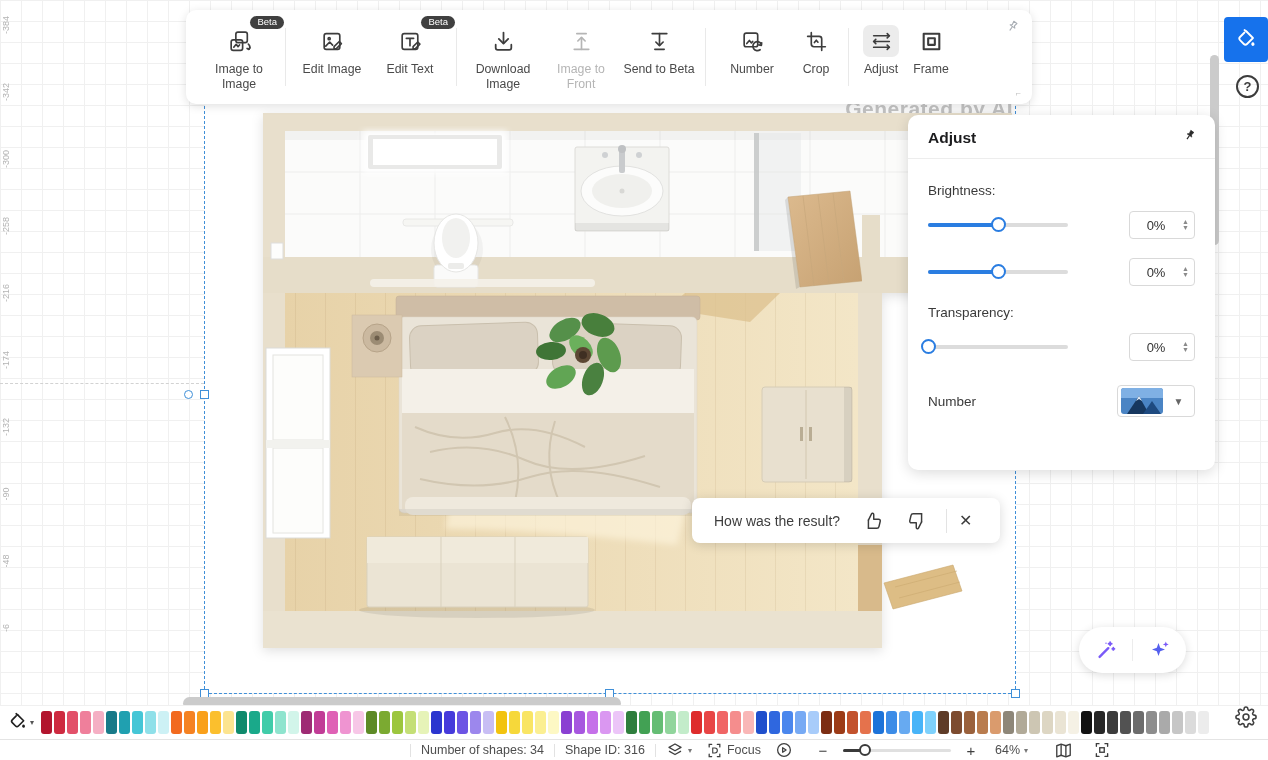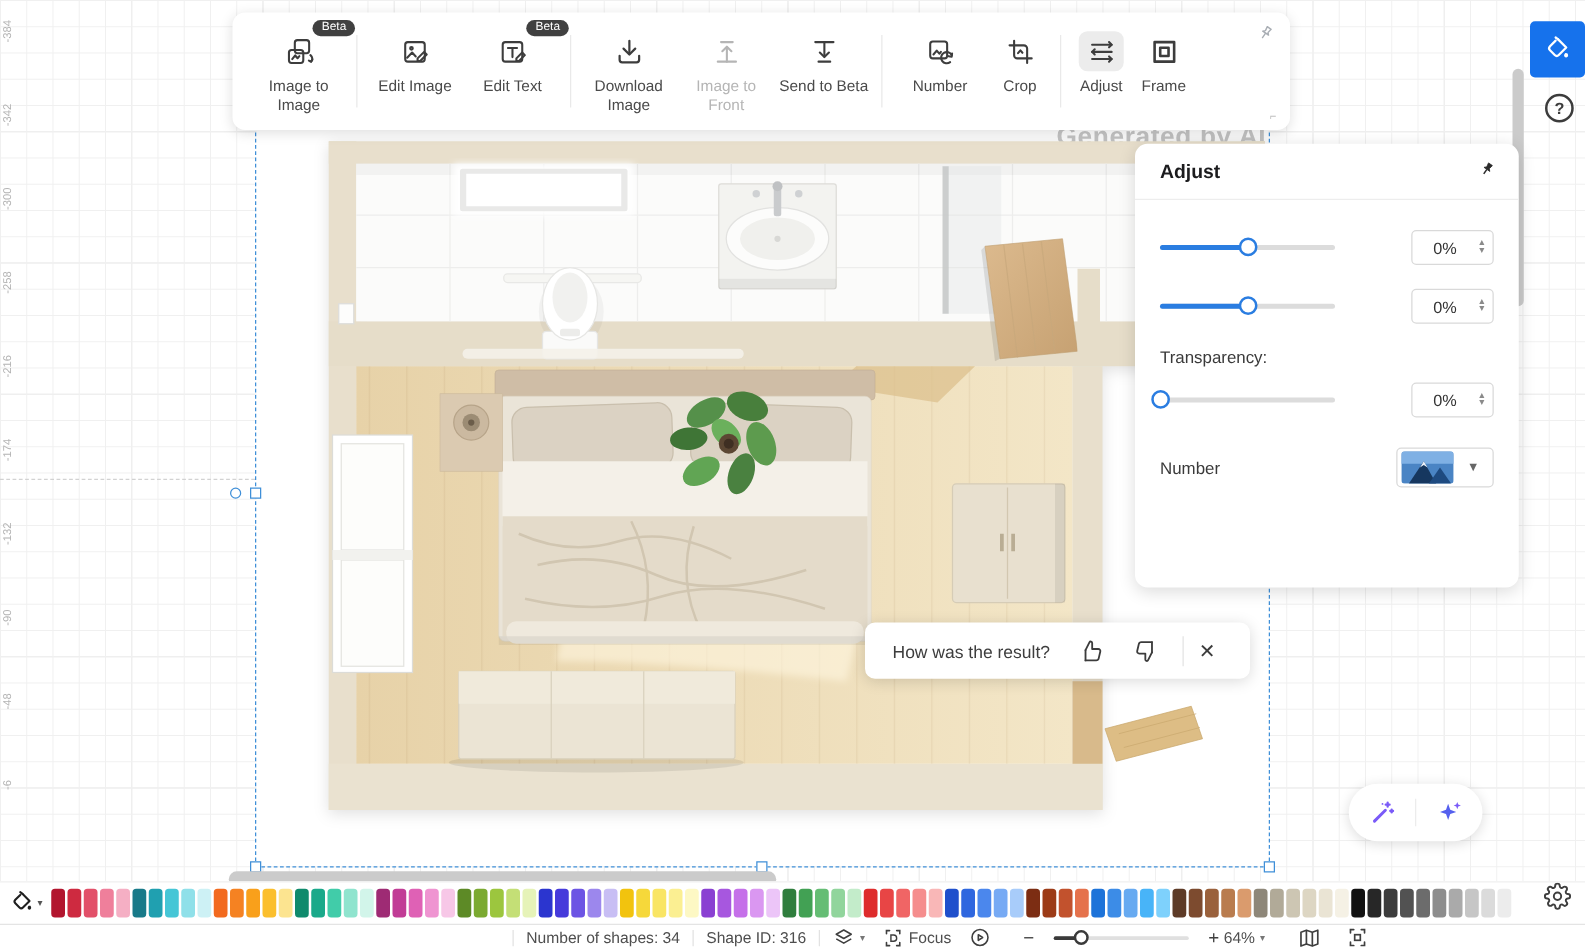--- a/index.html
+++ b/index.html
@@ -440,20 +440,21 @@
   <div class="panel-head">
     <span class="panel-title">Adjust</span>
     <span style="color:#2b2b2b">
       <svg width="15" height="15" viewBox="0 0 24 24" fill="currentColor" stroke="currentColor" stroke-width="1" stroke-linejoin="round" transform="rotate(35)">
         <path d="M9 4h6l-1 5.5 2.5 2.5h-9L10 9.5 9 4z"></path>
           <path d="M12 12v7" fill="none" stroke-width="2"></path>
       </svg>
     </span>
   </div>
   <div class="panel-body">
+    <div class="p-label">Brightness:</div>
     <div class="p-row">
       <div class="track">
           <div class="fill" style="width: 50%;"></div>
           <div class="knob" style="left: calc(50% - 7px);"></div>
         </div>
       <div class="valbox">
         <span class="v">0%</span>
         <span class="spin">
             <span>▲</span>
             <span>▼</span>
@@ -694,21 +695,21 @@
       <circle cx="12" cy="12" r="8.5"></circle>
         <path d="M10.2 9l4.6 3-4.6 3z"></path>
     </svg>
   </span>
   <span class="pm" style="margin-left:22px">−</span>
   <span class="zoom-track">
       <span class="zoom-fill" style="width: 20%;"></span>
       <span class="zoom-knob" style="left: calc(20% - 6px);"></span>
     </span>
   <span class="pm">+</span>
-  <span class="sb-item" style="">
+  <span class="sb-item" style="margin-left:16px">
     <span>64%</span>
     <span class="caret">▾</span>
   </span>
   <span class="sb-icon" style="margin-left:26px; cursor:pointer">
     <svg width="19" height="19" viewBox="0 0 24 24" fill="none" stroke="currentColor" stroke-width="1.7" stroke-linejoin="round">
       <path d="M3.5 6l5.5-2 6 2 5.5-2v14l-5.5 2-6-2-5.5 2z"></path>
         <path d="M9 4v14M15 6v14"></path>
     </svg>
   </span>
   <span class="sb-icon" style="margin-left:20px; cursor:pointer">

